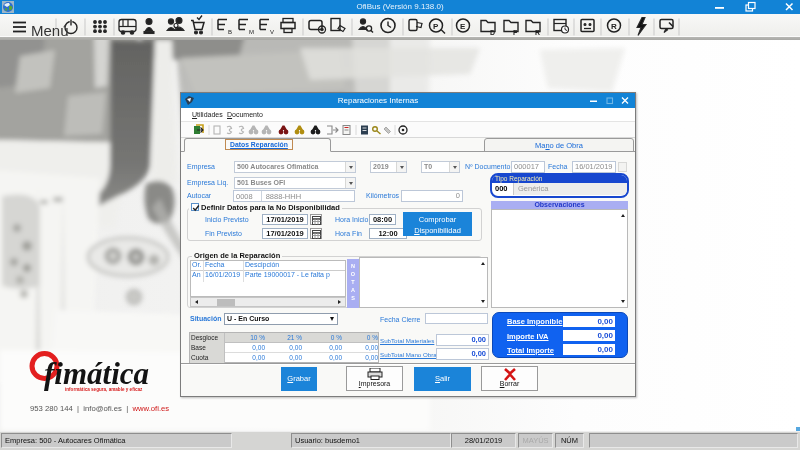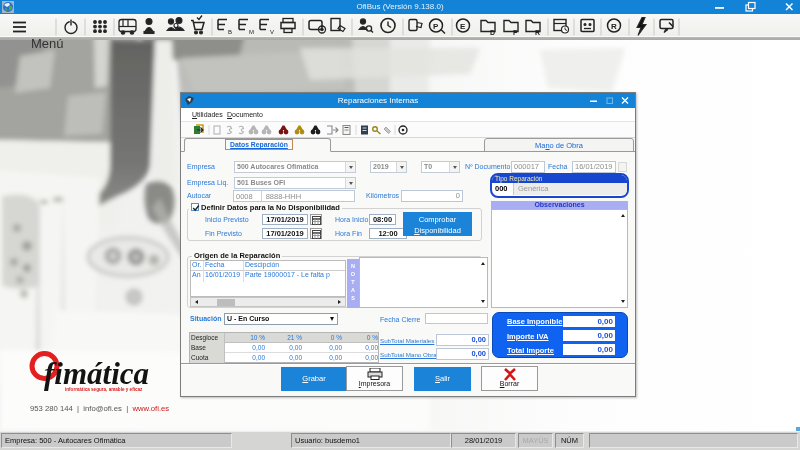--- a/index.html
+++ b/index.html
@@ -2,21 +2,21 @@
 <html><head><meta charset="utf-8"><style>
 *{margin:0;padding:0;box-sizing:border-box}
 html,body{width:800px;height:450px;overflow:hidden;font-family:"Liberation Sans",sans-serif;background:#fff}
 .abs{position:absolute}
 #stage{position:relative;width:800px;height:450px;background:#fff}
 
 #tbar{position:absolute;left:0;top:0;width:800px;height:14px;background:#1283d6;color:#fff}
 #tbar .title{position:absolute;left:0;right:0;top:2px;text-align:center;font-size:8px;color:#e8f3fb}
 
 #mtool{position:absolute;left:0;top:14px;width:800px;height:22px;background:linear-gradient(#f8f8f7,#efefec)}#mtool-edge{position:absolute;left:0;top:36px;width:800px;height:4px;background:linear-gradient(#fbfbfa 25%,#b8b8b4 25%,#a8a8a4)}
-#menu-txt{position:absolute;left:31px;top:22px;font-size:13px;color:#333}
+#menu-txt{position:absolute;left:31px;top:8px;font-size:15px;color:#333}
 
 #sbar{position:absolute;left:0;top:431px;width:800px;height:19px;background:#d5d5d3;border-top:1px solid #efefef}
 .seg{position:absolute;top:1px;height:15px;background:#cacaca;border:1px solid;border-color:#8e8e8e #e8e8e8 #e8e8e8 #8e8e8e;font-size:7.5px;color:#111;line-height:13px;padding-left:3px}
 
 #logo{position:absolute;left:24px;top:344px;width:160px;height:70px}
 #contact{position:absolute;left:30px;top:404px;font-size:7.7px;color:#555}
 #contact b{font-weight:normal;color:#cf1717}
 
 #dlg{position:absolute;left:180px;top:92px;width:456px;height:305px;background:#f9f9f7;border:1px solid #7c7c7c;box-shadow:1px 1px 2px rgba(0,0,0,.25)}
 #dtitle{position:absolute;left:0;top:0;width:454px;height:17px;background:#1283d6}
@@ -542,21 +542,21 @@
  <div class="abs" style="left:311px;top:219px;width:136px;height:46px;background:#1062f0;border-radius:7px;border:1px solid #0b48b8">
    <div class="abs" style="left:14px;top:4px;color:#fff;font-weight:bold;font-size:7.5px;text-decoration:underline">Base Imponible</div>
    <div class="abs" style="left:70px;top:3px;width:52px;height:11px;background:#fff;font-size:8px;font-weight:bold;color:#1a4fd8;text-align:right;line-height:11px;padding-right:2px">0,00</div>
    <div class="abs" style="left:14px;top:19px;color:#fff;font-weight:bold;font-size:7.5px;text-decoration:underline">Importe IVA</div>
    <div class="abs" style="left:70px;top:17px;width:52px;height:11px;background:#fff;font-size:8px;font-weight:bold;color:#1a4fd8;text-align:right;line-height:11px;padding-right:2px">0,00</div>
    <div class="abs" style="left:14px;top:33px;color:#fff;font-weight:bold;font-size:7.5px;text-decoration:underline">Total Importe</div>
    <div class="abs" style="left:70px;top:31px;width:52px;height:11px;background:#fff;font-size:8px;font-weight:bold;color:#1a4fd8;text-align:right;line-height:11px;padding-right:2px">0,00</div>
  </div>
 
  <div class="abs" style="left:0;top:270px;width:454px;height:2px;background:#9a9a9a;border-bottom:1px solid #fff"></div>
- <div class="btn-blue" style="left:100px;top:274px;width:66px;height:24px;line-height:24px"><u>G</u>rabar</div>
+ <div class="btn-blue" style="left:100px;top:274px;width:36px;height:24px;line-height:24px"><u>G</u>rabar</div>
  <div class="wbtn" style="left:165px;top:273px;width:57px;height:25px">
    <svg width="16" height="12" viewBox="0 0 16 12" style="margin-top:1px">
           <rect x="3" y="0" width="10" height="4" fill="#fff" stroke="#222"></rect>
           <rect x="1" y="4" width="14" height="5" fill="#ddd" stroke="#222"></rect>
           <rect x="4" y="8" width="8" height="3.5" fill="#fff" stroke="#222"></rect>
         </svg>
    <div style="margin-top:-1px"><u>I</u>mpresora</div>
  </div>
  <div class="btn-blue" style="left:233px;top:274px;width:57px;height:24px;line-height:24px"><u>S</u>alir</div>
  <div class="wbtn" style="left:300px;top:273px;width:57px;height:25px">

